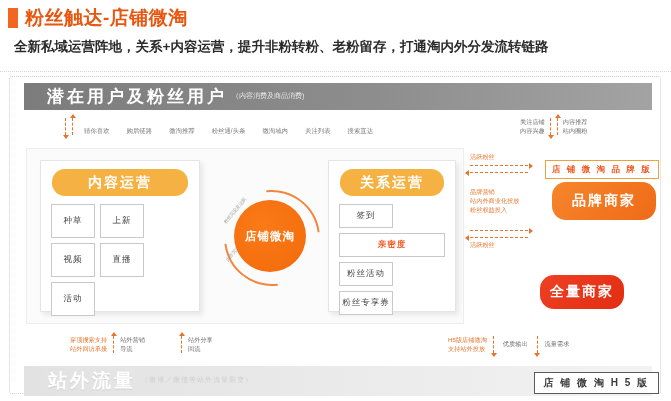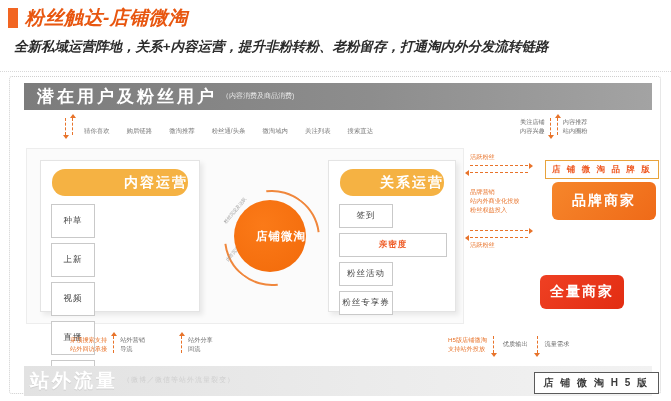--- a/index.html
+++ b/index.html
@@ -6,42 +6,42 @@
   body{
     width:671px;height:401px;
     background:#ffffff;
     font-family:"Liberation Sans","DejaVu Sans",sans-serif;
     overflow:hidden;
     position:relative;
   }
   .page{position:relative;width:671px;height:401px;}
 
   
-  .hdr{position:absolute;left:0;top:0;width:671px;height:72px;background:#fff;font-style:italic;}
+  .hdr{position:absolute;left:0;top:0;width:671px;height:72px;background:#fff;}
   .hdr-title-row{position:absolute;left:8px;top:8px;display:flex;align-items:center;}
   .hdr-bar{width:10px;height:20px;background:#f26522;margin-right:7px;}
   .hdr-title{font-size:19px;font-weight:bold;color:#e8560f;letter-spacing:0.5px;line-height:20px;}
   .hdr-sub{position:absolute;left:14px;top:38px;font-size:13.5px;font-weight:bold;color:#2b2b2b;letter-spacing:0px;white-space:nowrap;}
   .hdr-rule{position:absolute;left:0;top:71px;width:671px;border-top:1px dotted #d8d8d8;}
 
   
   .frame{position:absolute;left:9px;top:76px;width:652px;height:318px;
          border:1px dotted #cfcfcf;border-radius:3px;background:#fff;box-sizing:border-box;}
 
   
   .band-top{position:absolute;left:24px;top:83px;width:628px;height:27px;
             background:linear-gradient(to right,#7c7c7c 0%,#8d8d8d 55%,#a3a3a3 100%);
-            display:flex;align-items:center;padding-left:13px;box-sizing:border-box;}
+            display:flex;align-items:center;padding-left:23px;box-sizing:border-box;}
   .band-top .b-title{color:#fff;font-size:17px;font-weight:bold;letter-spacing:3px;}
   .band-top .b-note{color:#e9e9e9;font-size:7px;margin-left:5px;letter-spacing:0px;padding-bottom:2px;}
 
   
   .band-bot{position:absolute;left:24px;top:366px;width:628px;height:30px;
             background:linear-gradient(to right,#e2e2e2 0%,#ececec 60%,#f2f2f2 100%);
-            display:flex;align-items:center;padding-left:6px;box-sizing:border-box;}
+            display:flex;align-items:center;padding-left:24px;box-sizing:border-box;}
   .band-bot .b-title{color:#ffffff;font-size:19px;font-weight:bold;letter-spacing:3px;
             text-shadow:0 1px 0 #cfcfcf;}
   .band-bot .b-note{color:#cfcfcf;font-size:7px;margin-left:5px;letter-spacing:1px;padding-bottom:2px;}
   .h5-badge{position:absolute;right:12px;top:372px;border:1.6px solid #5a5a5a;background:#fff;
             padding:3px 9px;font-size:10px;font-weight:bold;color:#3a3a3a;letter-spacing:2px;}
 
   
   .conn{position:absolute;display:flex;align-items:center;}
   .conn .lbl{font-size:6.2px;line-height:8.5px;color:#6d6d6d;white-space:nowrap;}
   .conn .lbl.orange{color:#e8732a;}
@@ -59,56 +59,56 @@
   .inner{position:absolute;left:26px;top:148px;width:438px;height:176px;
          background:#fbfbfb;border:1px solid #ededed;box-sizing:border-box;}
 
   
   .card{position:absolute;background:#fff;border:1px solid #e4e4e4;box-sizing:border-box;
         box-shadow:3px 3px 5px rgba(0,0,0,0.08);}
   .card-left{left:40px;top:160px;width:160px;height:152px;}
   .card-right{left:328px;top:160px;width:128px;height:152px;}
 
   .pill{margin:8px auto 0;width:calc(100% - 22px);height:27px;background:#f5b243;border-radius:13px;
-        display:flex;align-items:center;justify-content:flex-end;}
+        display:flex;align-items:center;justify-content:center;}
   .pill span{color:#fff;font-size:14px;font-weight:bold;letter-spacing:2px;}
 
-  .grid{display:flex;flex-wrap:wrap;gap:5px;padding:8px 10px 0;box-sizing:border-box;flex-direction:column;}
+  .grid{display:flex;flex-wrap:wrap;gap:5px;padding:8px 10px 0;box-sizing:border-box;}
   .cell{border:1px solid #c9c9c9;background:#fff;display:flex;align-items:center;justify-content:center;
         font-size:8.5px;color:#444;letter-spacing:1px;}
   .card-left .cell{width:42px;height:32px;}
   .card-right .cell{width:52px;height:22px;}
   .wide{width:100% !important;height:22px !important;color:#ef5a24 !important;font-weight:bold;}
 
   
   .circle-wrap{position:absolute;left:205px;top:186px;width:118px;height:100px;}
   .circle{position:absolute;left:29px;top:14px;width:72px;height:72px;border-radius:50%;
           background:radial-gradient(circle at 40% 35%,#fb7a18,#f26a0a);
-          display:flex;align-items:center;justify-content:flex-end;}
+          display:flex;align-items:center;justify-content:center;}
   .circle span{color:#fff;font-size:11.5px;font-weight:bold;letter-spacing:1px;}
   .arc{position:absolute;left:19px;top:4px;width:92px;height:92px;border-radius:50%;
        border:2.2px solid #f0873c;border-color:#f0873c transparent #f0873c transparent;
        transform:rotate(38deg);}
   .arclbl{position:absolute;font-size:4.6px;color:#9a9a9a;white-space:nowrap;}
   .arclbl.a1{left:14px;top:22px;transform:rotate(-50deg);}
   .arclbl.a2{left:16px;top:60px;transform:rotate(-50deg);}
 
   
   .midconn{position:absolute;left:468px;top:152px;width:66px;}
   .hdash{border-top:1.4px dashed #e8732a;position:relative;height:0;}
   .hd-r:after{content:"";position:absolute;right:-5px;top:-3.2px;width:0;height:0;
         border-top:3.2px solid transparent;border-bottom:3.2px solid transparent;border-left:4.5px solid #e8732a;}
   .hd-l:after{content:"";position:absolute;left:-5px;top:-3.2px;width:0;height:0;
         border-top:3.2px solid transparent;border-bottom:3.2px solid transparent;border-right:4.5px solid #e8732a;}
   .mtxt{font-size:6.2px;color:#e8732a;line-height:9px;white-space:nowrap;}
 
   
   .tagbox{position:absolute;border:1.4px solid #e8a33c;background:#fff;padding:2.5px 6px;
           font-size:8.5px;font-weight:bold;color:#ef5a24;letter-spacing:2px;white-space:nowrap;}
-  .bigbox{position:absolute;border-radius:6px;display:flex;align-items:center;justify-content:center;
+  .bigbox{position:absolute;border-radius:14px;display:flex;align-items:center;justify-content:center;
           color:#fff;font-size:14px;font-weight:bold;letter-spacing:2px;}
   .bb-brand{left:552px;top:182px;width:104px;height:38px;background:linear-gradient(135deg,#f6862b,#ef6a18);}
   .bb-all{left:540px;top:275px;width:84px;height:34px;background:linear-gradient(135deg,#ef4023,#e22d12);}
 </style>
 </head>
 <body>
 
 <div class="page">
 
   <div class="hdr">

